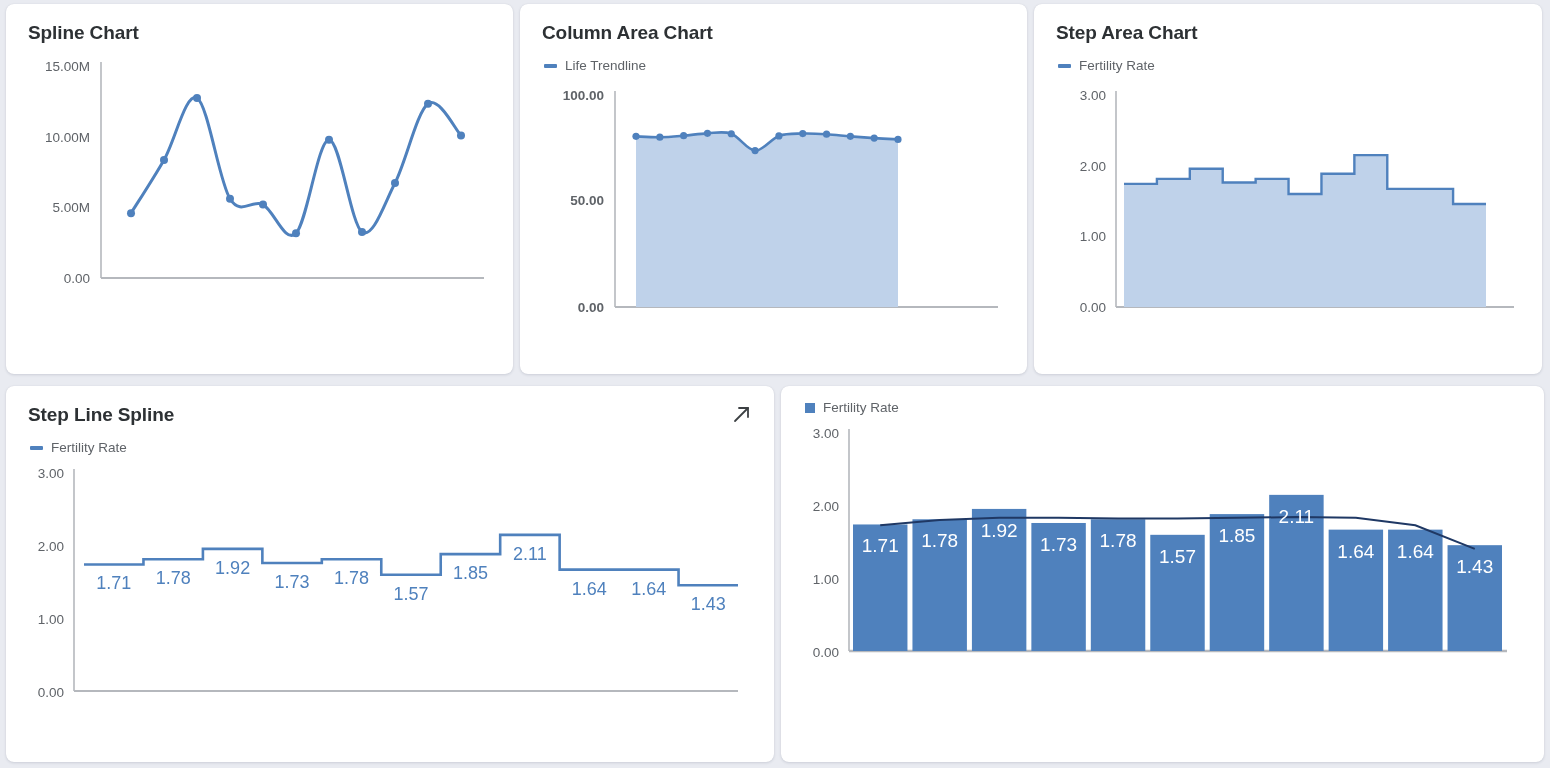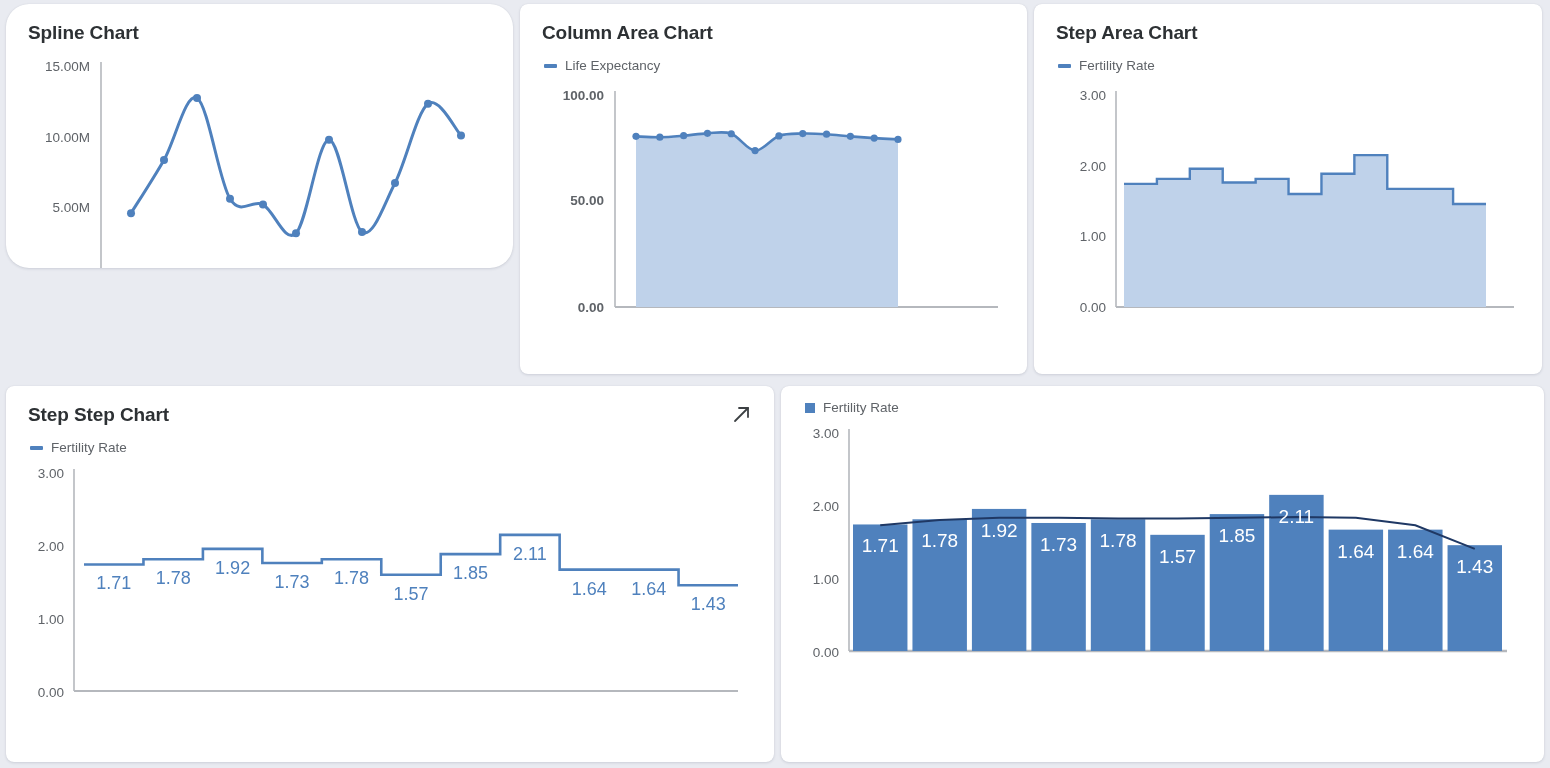--- a/index.html
+++ b/index.html
@@ -77,21 +77,21 @@
     fill: #ffffff;
   }
 </style>
 </head>
 <body>
 
 <div id="app">
 
   <div class="row" style="position:absolute; left:0; top:0; width:1550px; height:380px;">
 
-    <div class="card" style="position:absolute; left:6px; top:4px; width:507px; height:264px;border-radius:23px;">
+    <div class="card" style="position:absolute; left:6px; top:4px; width:507px; height:370px;">
       <div class="card-title">Spline Chart</div>
       <div class="plot" style="margin-top:10px;">
         <svg width="500" height="250" viewBox="0 0 500 250">
 
           <text class="axis-label" x="84" y="17" font-size="13.5" text-anchor="end">15.00M</text>
           <text class="axis-label" x="84" y="88" font-size="13.5" text-anchor="end">10.00M</text>
           <text class="axis-label" x="84" y="158" font-size="13.5" text-anchor="end">5.00M</text>
           <text class="axis-label" x="84" y="229" font-size="13.5" text-anchor="end">0.00</text>
 
           <line x1="95" y1="8" x2="95" y2="224" stroke="#b5b8bd" stroke-width="1.6"></line>
@@ -112,21 +112,21 @@
               <circle cx="455" cy="81.44" r="4" fill="#4f81bd"></circle>
             </g>
         </svg>
       </div>
     </div>
 
     <div class="card" style="position:absolute; left:520px; top:4px; width:507px; height:370px;">
       <div class="card-title">Column Area Chart</div>
       <div class="legend">
         <span class="legend-line"></span>
-        <span>Life Expectancy</span>
+        <span>Life Trendline</span>
       </div>
       <div class="plot" style="margin-top:10px;font-weight:bold;">
         <svg width="500" height="250" viewBox="0 0 500 250">
           <text class="axis-label" x="84" y="17" font-size="13.5" text-anchor="end">100.00</text>
           <text class="axis-label" x="84" y="122" font-size="13.5" text-anchor="end">50.00</text>
           <text class="axis-label" x="84" y="229" font-size="13.5" text-anchor="end">0.00</text>
           <line x1="95" y1="8" x2="95" y2="224" stroke="#b5b8bd" stroke-width="1.6"></line>
           <line x1="95" y1="224" x2="478" y2="224" stroke="#b5b8bd" stroke-width="2.2"></line>
 
           <path d="M 116,53.359999999999985 C 119.96969696969697,53.50399999999999 131.87878787878788,54.332000000000015 139.8181818181818,54.22400000000002 C 147.75757575757575,54.11600000000002 155.6969696969697,53.36000000000002 163.63636363636363,52.71200000000002 C 171.57575757575756,52.064000000000014 179.5151515151515,50.65999999999999 187.45454545454544,50.335999999999984 C 195.39393939393938,50.01199999999998 203.33333333333331,47.888 211.27272727272725,50.768 C 219.2121212121212,53.648 227.15151515151513,67.25599999999999 235.09090909090907,67.61599999999999 C 243.030303030303,67.97599999999998 250.96969696969694,55.77199999999999 258.9090909090909,52.928 C 266.8484848484848,50.084 274.7878787878788,50.840000000000025 282.72727272727275,50.55200000000002 C 290.6666666666667,50.26400000000002 298.60606060606057,50.73199999999999 306.5454545454545,51.19999999999999 C 314.48484848484844,51.667999999999985 322.42424242424244,52.71199999999998 330.3636363636364,53.359999999999985 C 338.3030303030303,54.00799999999999 346.2424242424242,54.58399999999999 354.18181818181813,55.087999999999994 C 362.12121212121207,55.592 374.030303030303,56.16800000000001 378,56.384000000000015 L 378,224 L 116,224 Z" fill="#bfd2ea"></path>
@@ -167,21 +167,21 @@
           <path d="M 90,100.88000000000001 L 122.9090909090909,100.88000000000001 L 122.9090909090909,95.84 L 155.8181818181818,95.84 L 155.8181818181818,85.75999999999999 L 188.72727272727272,85.75999999999999 L 188.72727272727272,99.44 L 221.63636363636363,99.44 L 221.63636363636363,95.84 L 254.54545454545453,95.84 L 254.54545454545453,110.96000000000001 L 287.45454545454544,110.96000000000001 L 287.45454545454544,90.79999999999998 L 320.3636363636364,90.79999999999998 L 320.3636363636364,72.08000000000001 L 353.27272727272725,72.08000000000001 L 353.27272727272725,105.92 L 386.18181818181813,105.92 L 386.18181818181813,105.92 L 419.09090909090907,105.92 L 419.09090909090907,121.04 L 452,121.04 L 452,224 L 90,224 Z" fill="#bfd2ea"></path>
           <path d="M 90,100.88000000000001 L 122.9090909090909,100.88000000000001 L 122.9090909090909,95.84 L 155.8181818181818,95.84 L 155.8181818181818,85.75999999999999 L 188.72727272727272,85.75999999999999 L 188.72727272727272,99.44 L 221.63636363636363,99.44 L 221.63636363636363,95.84 L 254.54545454545453,95.84 L 254.54545454545453,110.96000000000001 L 287.45454545454544,110.96000000000001 L 287.45454545454544,90.79999999999998 L 320.3636363636364,90.79999999999998 L 320.3636363636364,72.08000000000001 L 353.27272727272725,72.08000000000001 L 353.27272727272725,105.92 L 386.18181818181813,105.92 L 386.18181818181813,105.92 L 419.09090909090907,105.92 L 419.09090909090907,121.04 L 452,121.04" fill="none" stroke="#4f81bd" stroke-width="2.4"></path>
         </svg>
       </div>
     </div>
   </div>
 
   <div class="row" style="position:absolute; left:0; top:386px; width:1550px; height:382px;">
 
     <div class="card" style="position:absolute; left:6px; top:0; width:768px; height:376px;">
-      <div class="card-title">Step Step Chart</div>
+      <div class="card-title">Step Line Spline</div>
       <div class="expand-icon">
         <svg width="20" height="20" viewBox="0 0 20 20">
           <line x1="3" y1="17" x2="16" y2="4" stroke="#3c4043" stroke-width="1.8" stroke-linecap="round"></line>
           <polyline points="7,4 16,4 16,13" fill="none" stroke="#3c4043" stroke-width="1.8" stroke-linecap="round" stroke-linejoin="round"></polyline>
         </svg>
       </div>
       <div class="legend">
         <span class="legend-line"></span>
         <span>Fertility Rate</span>
       </div>

